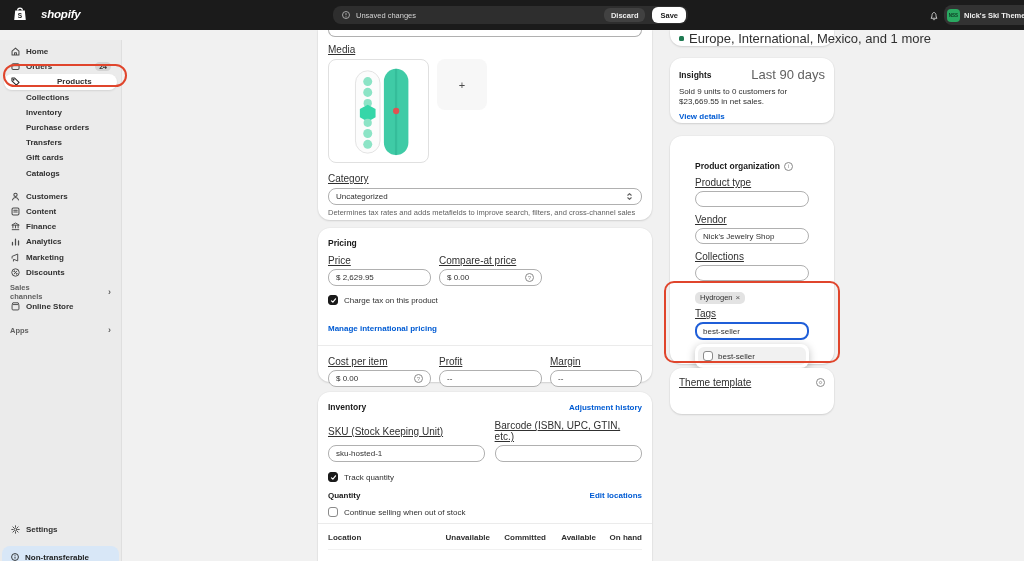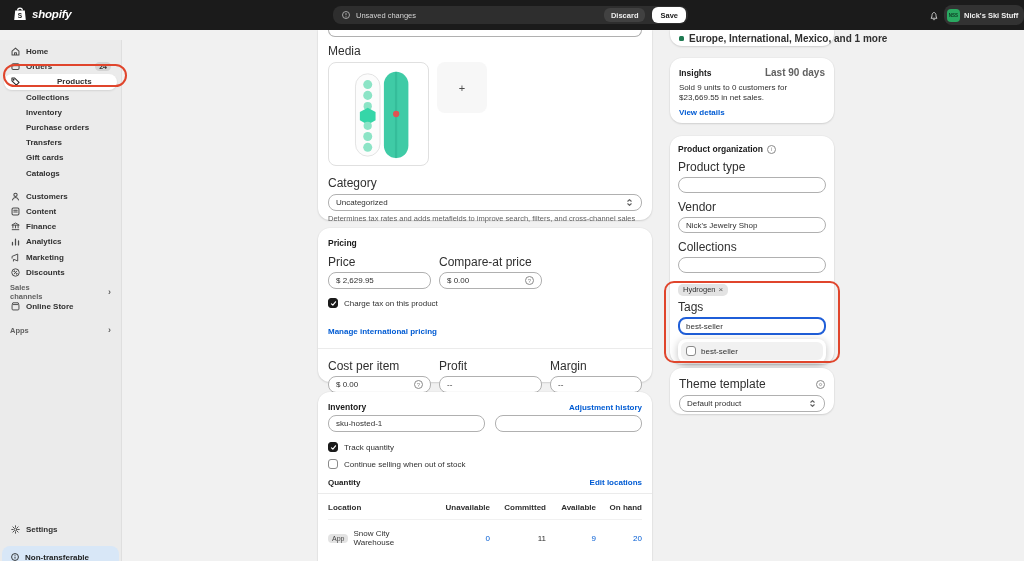--- a/index.html
+++ b/index.html
@@ -5,21 +5,21 @@
   * { margin:0; padding:0; box-sizing:border-box; }
   html,body { width:1024px; height:561px; overflow:hidden; }
   body {
     position:relative; background:#f1f1f1;
     font-family:"Liberation Sans","DejaVu Sans",sans-serif;
     color:#303030; -webkit-font-smoothing:antialiased;
   }
 
   
   .topbar { position:absolute; top:0; left:0; width:1024px; height:30px; background:#1b1b1b; z-index:50; }
-  .logo { position:absolute; left:12px; top:6px; display:flex; align-items:center; gap:4px; }
+  .logo { position:absolute; left:12px; top:6px; display:flex; align-items:center; gap:13px; }
   .logo-text { color:#fff; font-size:11.5px; font-weight:800; font-style:italic; letter-spacing:-.2px; }
   .statusbar { position:absolute; left:333px; top:6px; width:355px; height:18px; background:#2e2e2e;
     border-radius:8px; display:flex; align-items:center; gap:5px; padding:0 2px 0 8px; }
   .status-text { color:#d4d4d4; font-size:7.5px; }
   .btn-discard { margin-left:auto; height:14px; padding:0 7px; border-radius:6px; background:#414141;
     color:#eee; font-size:7.5px; font-weight:600; display:flex; align-items:center; }
   .btn-save { height:16px; padding:0 8px; border-radius:6px; background:#fff; color:#1a1a1a;
     font-size:7.5px; font-weight:700; display:flex; align-items:center; margin-left:2px; }
   .bell { position:absolute; left:928px; top:8px; }
   .account { position:absolute; left:944px; top:5px; height:20px; background:#323232; border-radius:8px;
@@ -46,21 +46,21 @@
   .settings-row { position:absolute; top:482px; left:4px; right:4px; }
   .banner { position:absolute; top:506px; left:2px; right:2px; height:22px; background:#d8e7f7;
     border-radius:8px; display:flex; align-items:center; gap:5px; padding:0 8px;
     font-size:8px; font-weight:600; color:#202223; }
 
   
   .card { position:absolute; background:#fff; border-radius:12px;
     box-shadow:0 1px 2px rgba(0,0,0,.12), 0 0 0 1px rgba(0,0,0,.02); }
   .card-pad { padding:10px; }
   .h { font-size:8.5px; font-weight:700; color:#1a1a1a; }
-  .label { font-size:12px; color:#303030; display:block; }
+  .label { font-size:10px; color:#303030; display:block;text-decoration:underline; }
   .help-text { font-size:7.5px; color:#616161; margin-top:3px; white-space:nowrap; }
   .field { height:17px; border:1px solid #b0b0b0; border-radius:8px; background:#fff;
     font-size:8px; color:#303030; display:flex; align-items:center; padding:0 7px; }
   .link { color:#005bd3; font-size:8px; font-weight:700; }
   .row { display:flex; align-items:center; }
   .divider { height:1px; background:#ebebeb; margin:0 -10px; }
   .qmark { margin-left:auto; width:9px; height:9px; border:1px solid #8a8a8a; border-radius:50%;
     color:#8a8a8a; font-size:6px; display:flex; align-items:center; justify-content:center; flex:none; }
   .cb { width:10px; height:10px; border:1px solid #8a8a8a; border-radius:3px; background:#fff; flex:none;
     display:flex; align-items:center; justify-content:center; }
@@ -78,21 +78,21 @@
   
   .tbl-head, .tbl-row { display:grid; grid-template-columns:1fr 58px 56px 50px 46px; align-items:center; }
   .tbl-head { padding:9px 0 7px; border-bottom:1px solid #f1f1f1; font-size:8px; font-weight:600; color:#303030; }
   .tbl-row { padding-top:9px; font-size:8px; }
   .tnum { text-align:right; }
   .tnum.blue { color:#005bd3; }
   .loc-badge { background:#e3e3e3; border-radius:4px; font-size:7px; padding:1px 4px; margin-right:5px; color:#444; }
 
   
   .dot { width:5px; height:5px; background:#1f7a52; border-radius:1.5px; margin-right:5px; flex:none; }
-  .small-text { font-size:10px; color:#303030;font-weight:bold; }
+  .small-text { font-size:13px; color:#303030; }
   .muted { color:#616161; }
   .chip { display:inline-flex; align-items:center; gap:3px; background:#e3e3e3; border-radius:5px;
     padding:1.5px 5px; font-size:7.5px; color:#303030; }
   .chip .x { font-size:8px; color:#555; line-height:1; }
   .field-focus { height:18px; border:2px solid #1f5ed8; border-radius:8px; display:flex; align-items:center;
     padding:0 6px; font-size:8px; color:#303030; }
   .popover { margin-top:4px; background:#fff; border-radius:8px; box-shadow:0 2px 8px rgba(0,0,0,.25);
     padding:3px; }
   .pop-row { background:#f1f1f1; border-radius:6px; height:18px; display:flex; align-items:center;
     gap:5px; padding:0 5px; font-size:8px; }
@@ -128,21 +128,21 @@
 
   <div class="bell">
     <svg width="12" height="12" viewBox="0 0 16 16">
       <path d="M4 11h8c-.9-1-1.3-2.1-1.3-3.6C10.7 5 9.5 3.4 8 3.4S5.3 5 5.3 7.4C5.3 8.9 4.9 10 4 11z" stroke="#d4d4d4" stroke-width="1.2" fill="none" stroke-linejoin="round"></path>
       <path d="M6.9 12.7c.4.7 1.8.7 2.2 0" stroke="#d4d4d4" stroke-width="1.2" fill="none" stroke-linecap="round"></path>
     </svg>
   </div>
 
   <div class="account">
     <span class="avatar">NSS</span>
-    <span class="account-name">Nick's Ski Stuff</span>
+    <span class="account-name">Nick's Ski Theme</span>
   </div>
 </div>
 
 <div class="sidebar">
   <div class="nav">
 
     <div class="nav-item">
       <span class="ii">
         <svg width="11" height="11" viewBox="0 0 16 16" fill="none" stroke="#4a4a4a" stroke-width="1.5" stroke-linejoin="round">
             <path d="M3 7.5L8 3l5 4.5V13H3z"></path>
@@ -392,43 +392,47 @@
     </div>
   </div>
 </div>
 
 <div class="card card-pad" style="left:318px; top:392px; width:334px; height:200px; border-radius:12px 12px 0 0;">
   <div class="row">
     <span class="h">Inventory</span>
     <span class="link" style="margin-left:auto;">Adjustment history</span>
   </div>
 
+  <div class="row" style="margin-top:8px; gap:10px;">
+    <span class="label" style="width:157px;">SKU (Stock Keeping Unit)</span>
+    <span class="label">Barcode (ISBN, UPC, GTIN, etc.)</span>
+  </div>
   <div class="row" style="margin-top:3px; gap:10px;">
     <div class="field" style="width:157px;">
       <span>sku-hosted-1</span>
     </div>
     <div class="field" style="flex:1;"></div>
   </div>
 
   <div class="row" style="margin-top:10px;">
     <span class="cb on">
       <svg width="7" height="7" viewBox="0 0 12 12" fill="none" stroke="#fff" stroke-width="2" stroke-linecap="round" stroke-linejoin="round">
           <path d="M2.5 6.5l2.4 2.4 4.6-5.8"></path>
         </svg>
     </span>
     <span class="cb-label">Track quantity</span>
   </div>
+  <div class="row" style="margin-top:9px;">
+    <span class="h" style="font-size:8px;">Quantity</span>
+    <span class="link" style="margin-left:auto;">Edit locations</span>
+  </div>
+
   <div class="row" style="margin-top:7px;">
     <span class="cb"></span>
     <span class="cb-label">Continue selling when out of stock</span>
-  </div>
-
-  <div class="row" style="margin-top:9px;">
-    <span class="h" style="font-size:8px;">Quantity</span>
-    <span class="link" style="margin-left:auto;">Edit locations</span>
   </div>
 
   <div class="divider" style="margin-top:6px;"></div>
 
   <div class="tbl-head">
     <span>Location</span>
     <span class="tnum">Unavailable</span>
     <span class="tnum">Committed</span>
     <span class="tnum">Available</span>
     <span class="tnum">On hand</span>
@@ -458,21 +462,21 @@
     <span class="h">Insights</span>
     <span class="small-text muted" style="margin-left:auto;">Last 90 days</span>
   </div>
   <div style="font-size:8px; margin-top:5px; line-height:1.25;">
     <div>Sold 9 units to 0 customers for</div>
     <div>$23,669.55 in net sales.</div>
   </div>
   <div class="link" style="margin-top:5px;">View details</div>
 </div>
 
-<div class="card" style="left:670px; top:136px; width:164px; height:228px; padding:8px;">
+<div class="card" style="left:670px; top:136px; width:164px; height:228px; padding:25px;">
   <div class="row">
     <span class="h">Product organization</span>
     <span class="info-i">i</span>
   </div>
 
   <span class="label" style="margin-top:6px;">Product type</span>
   <div class="field" style="margin-top:3px; height:16px;"></div>
 
   <span class="label" style="margin-top:7px;">Vendor</span>
   <div class="field" style="margin-top:3px; height:16px;">
@@ -506,21 +510,13 @@
 
 <div class="card" style="left:670px; top:368px; width:164px; height:46px; padding:9px;">
   <div class="row">
     <span class="label">Theme template</span>
     <span class="info-i" style="margin-left:auto;">
       <svg width="7" height="7" viewBox="0 0 12 12" fill="none" stroke="#8a8a8a" stroke-width="1.2">
           <circle cx="6" cy="6" r="2"></circle>
         </svg>
     </span>
   </div>
-  <div class="field" style="margin-top:4px;">
-    <span>Default product</span>
-    <span class="updn">
-      <svg width="9" height="11" viewBox="0 0 16 18" fill="none" stroke="#616161" stroke-width="2" stroke-linecap="round" stroke-linejoin="round">
-          <path d="M5 6.8L8 3.8l3 3M5 11.2l3 3 3-3"></path>
-        </svg>
-    </span>
-  </div>
 </div>
 
 </body></html>

